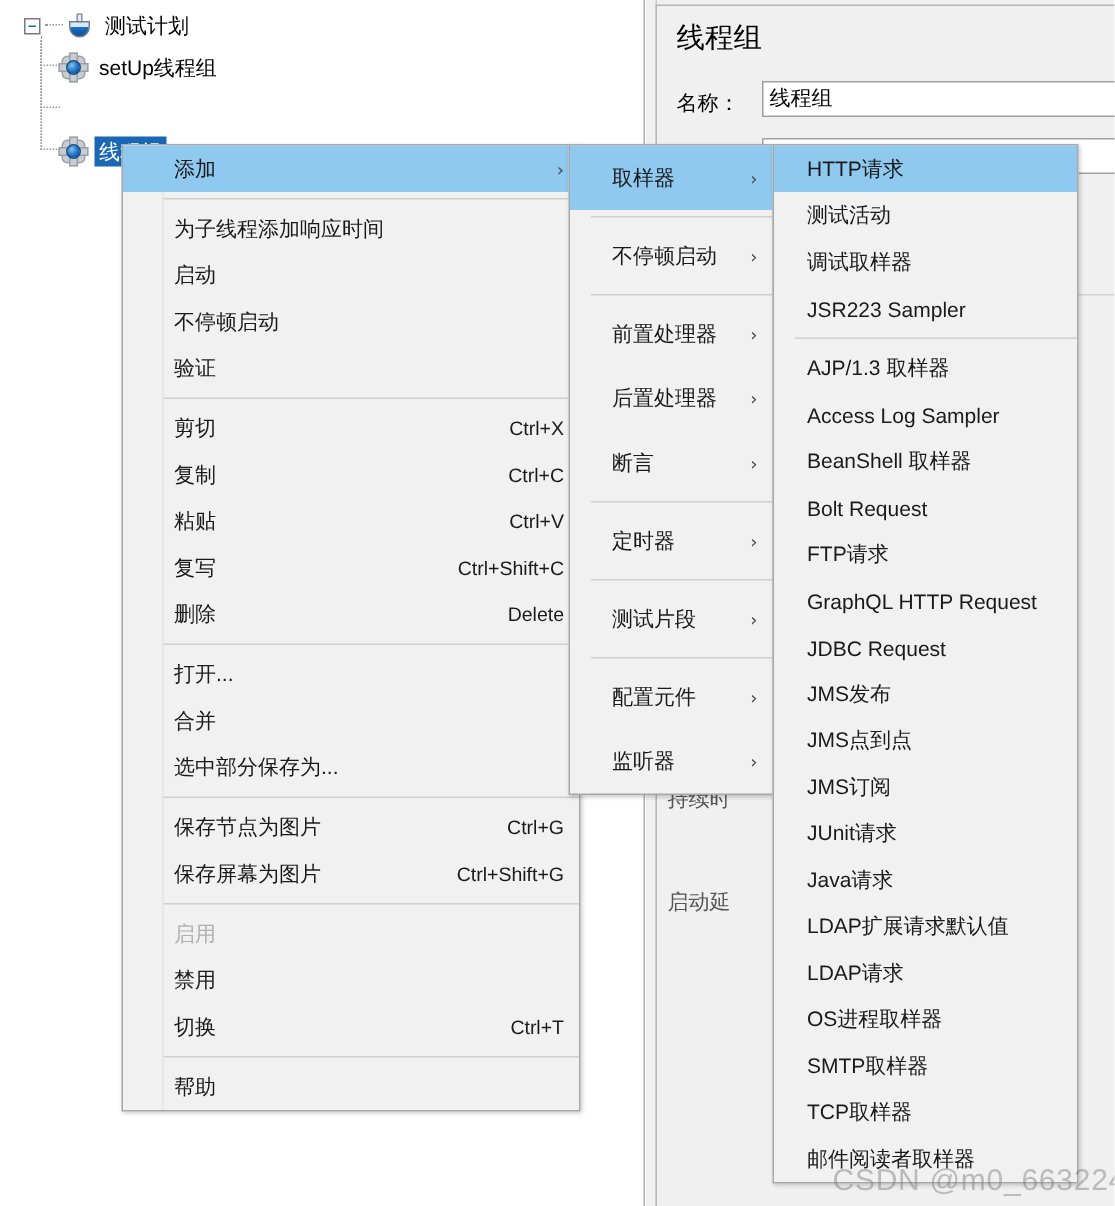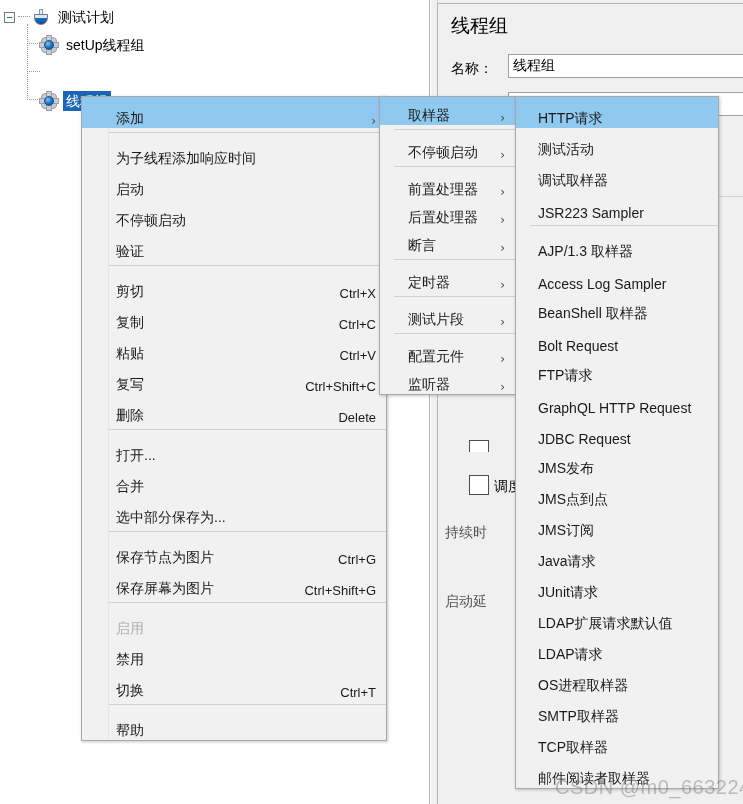--- a/index.html
+++ b/index.html
@@ -241,21 +241,21 @@
     position: absolute;
     background: #f1f1f1;
     border: 1px solid #a8a8a8;
     box-shadow: 1px 1px 3px rgba(0,0,0,0.22);
     box-sizing: border-box;
     padding: 0;
   }
   .mi {
     position: relative;
     display: flex;
-    align-items: flex-end;
+    align-items: center;
     height: 31px;
     padding: 0 10px 0 34px;
     font-size: 14px;
     color: #1a1a1a;
     white-space: nowrap;
     box-sizing: border-box;
   }
   .mi.sel {
     background: #8fc9ef;
   }
@@ -286,21 +286,21 @@
     width: 26px;
     background: #f1f1f1;
     border-right: 1px solid #e4e4e4;
     pointer-events: none;
   }
 
   #menu-main  { left: 81px;  top: 96px;  width: 306px; }
   #menu-sub   { left: 379px; top: 96px;  width: 137px; }
   #menu-sub2  { left: 515px; top: 96px;  width: 204px; }
 
-  #menu-sub .mi  { padding-left: 28px; height: 28px; }
+  #menu-sub .mi  { padding-left: 28px; height: 43px; }
   #menu-sub2 .mi { padding-left: 22px; height: 31px; font-size: 14px; }
   #menu-sub2 .msep { margin-left: 14px; }
   #menu-sub .msep  { margin-left: 14px; }
 
   
   #watermark {
     position: absolute;
     left: 555px; top: 776px;
     font-size: 20px;
     color: rgba(120,120,120,0.45);
@@ -308,21 +308,21 @@
     letter-spacing: 0.5px;
   }
 </style>
 </head>
 <body>
 
 <div id="tree-panel">
 
   <div class="vdots" style="top:24px;height:76px;"></div>
 
-  <div class="tree-row" style="left:4px; top:6px;text-align:right;">
+  <div class="tree-row" style="left:16px; top:6px;text-align:right;">
     <div class="toggle-box"></div>
     <div class="dotline"></div>
     <div class="icon-flask">
       <div class="neck"></div>
         <div class="body"></div>
     </div>
     <div class="tree-label">测试计划</div>
   </div>
 
   <div class="elbow" style="top:24px;height:19px;"></div>
@@ -524,26 +524,26 @@
     <div class="mi">
       <span>JMS发布</span>
     </div>
     <div class="mi">
       <span>JMS点到点</span>
     </div>
     <div class="mi">
       <span>JMS订阅</span>
     </div>
     <div class="mi">
+      <span>JUnit请求</span>
+    </div>
+    <div class="mi">
       <span>Java请求</span>
     </div>
     <div class="mi">
-      <span>JUnit请求</span>
-    </div>
-    <div class="mi">
       <span>LDAP扩展请求默认值</span>
     </div>
     <div class="mi">
       <span>LDAP请求</span>
     </div>
     <div class="mi">
       <span>OS进程取样器</span>
     </div>
     <div class="mi">
       <span>SMTP取样器</span>

